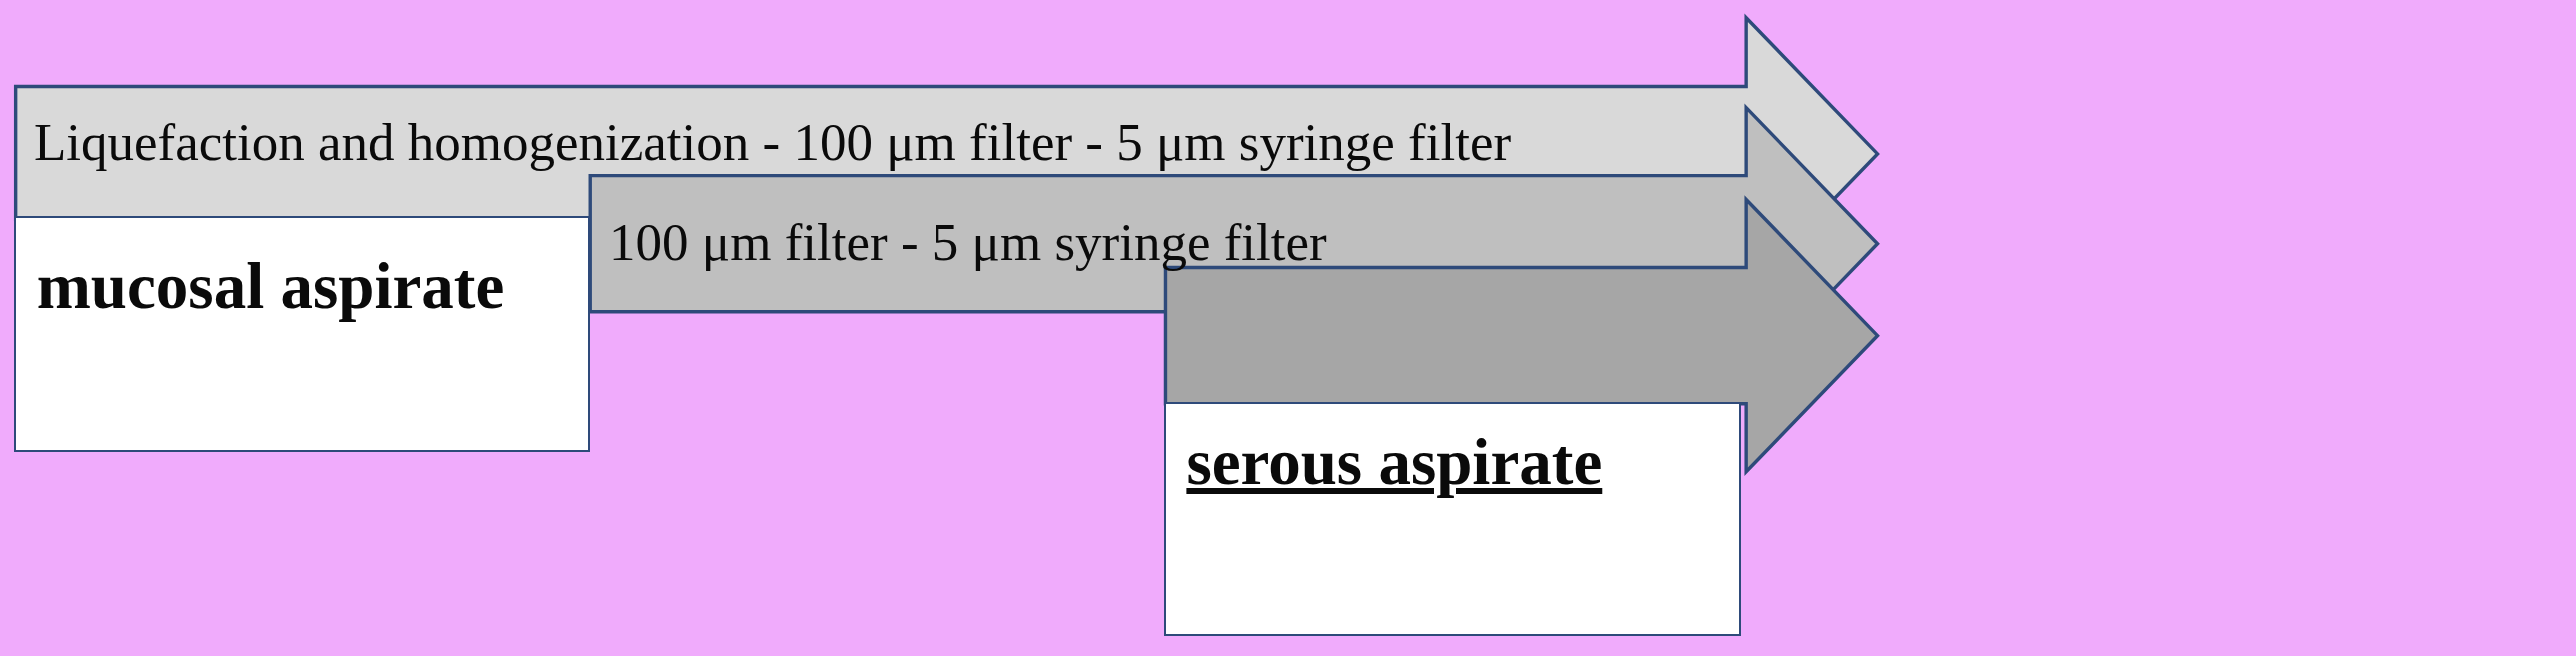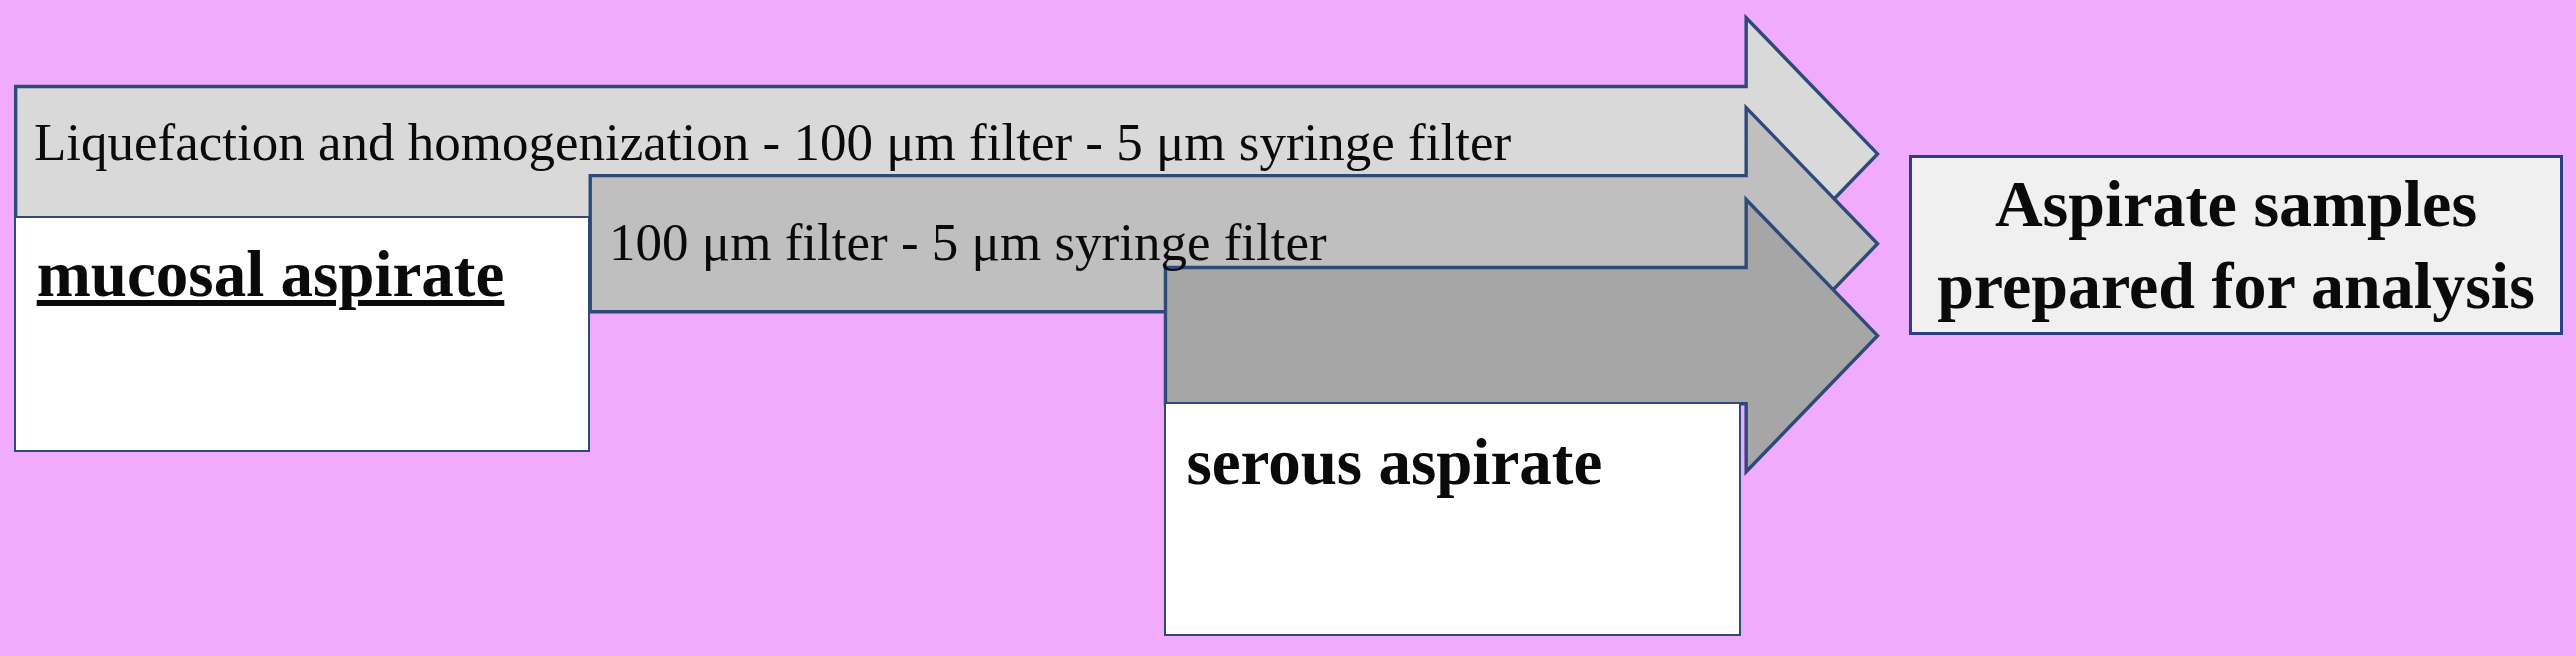--- a/index.html
+++ b/index.html
@@ -46,22 +46,22 @@
   .sample-box .box-label {
     display: block;
     font-weight: bold;
     font-size: 65px;
     line-height: 1;
     white-space: nowrap;
     margin-left: 20.4px;
   }
   .box-mucosal  { left: 14.3px;   top: 216px; width: 576px; height: 236px; }
   .box-sanguine { left: 589px;  top: 310px; width: 577px; height: 237px; }
-  .box-serous   { left: 1164px; top: 402px; width: 577px; height: 234px; }
-  .box-mucosal  .box-label { margin-top: 24px; text-decoration: underline; }
+  .box-serous   { left: 1164px; top: 402px; width: 577px; height: 234px; text-decoration: underline; }
+  .box-mucosal  .box-label { margin-top: 36px; }
   .box-sanguine .box-label { margin-top: 19px; }
   .box-serous   .box-label { margin-top: 26px; }
   .result-box {
     position: absolute;
     left: 1909px;
     top: 155px;
     width: 654px;
     height: 180px;
     box-sizing: border-box;
     background: #f0f0f0;
@@ -98,19 +98,15 @@
 
   <div class="sample-box box-mucosal">
     <span class="box-label">mucosal aspirate</span>
   </div>
 
 
   <div class="sample-box box-serous">
     <span class="box-label">serous aspirate</span>
   </div>
 
-  <div class="result-box">
-    <span class="result-line">Aspirate samples</span>
-    <span class="result-line">prepared for analysis</span>
-  </div>
 
 </div>
 
 
 </body></html>

